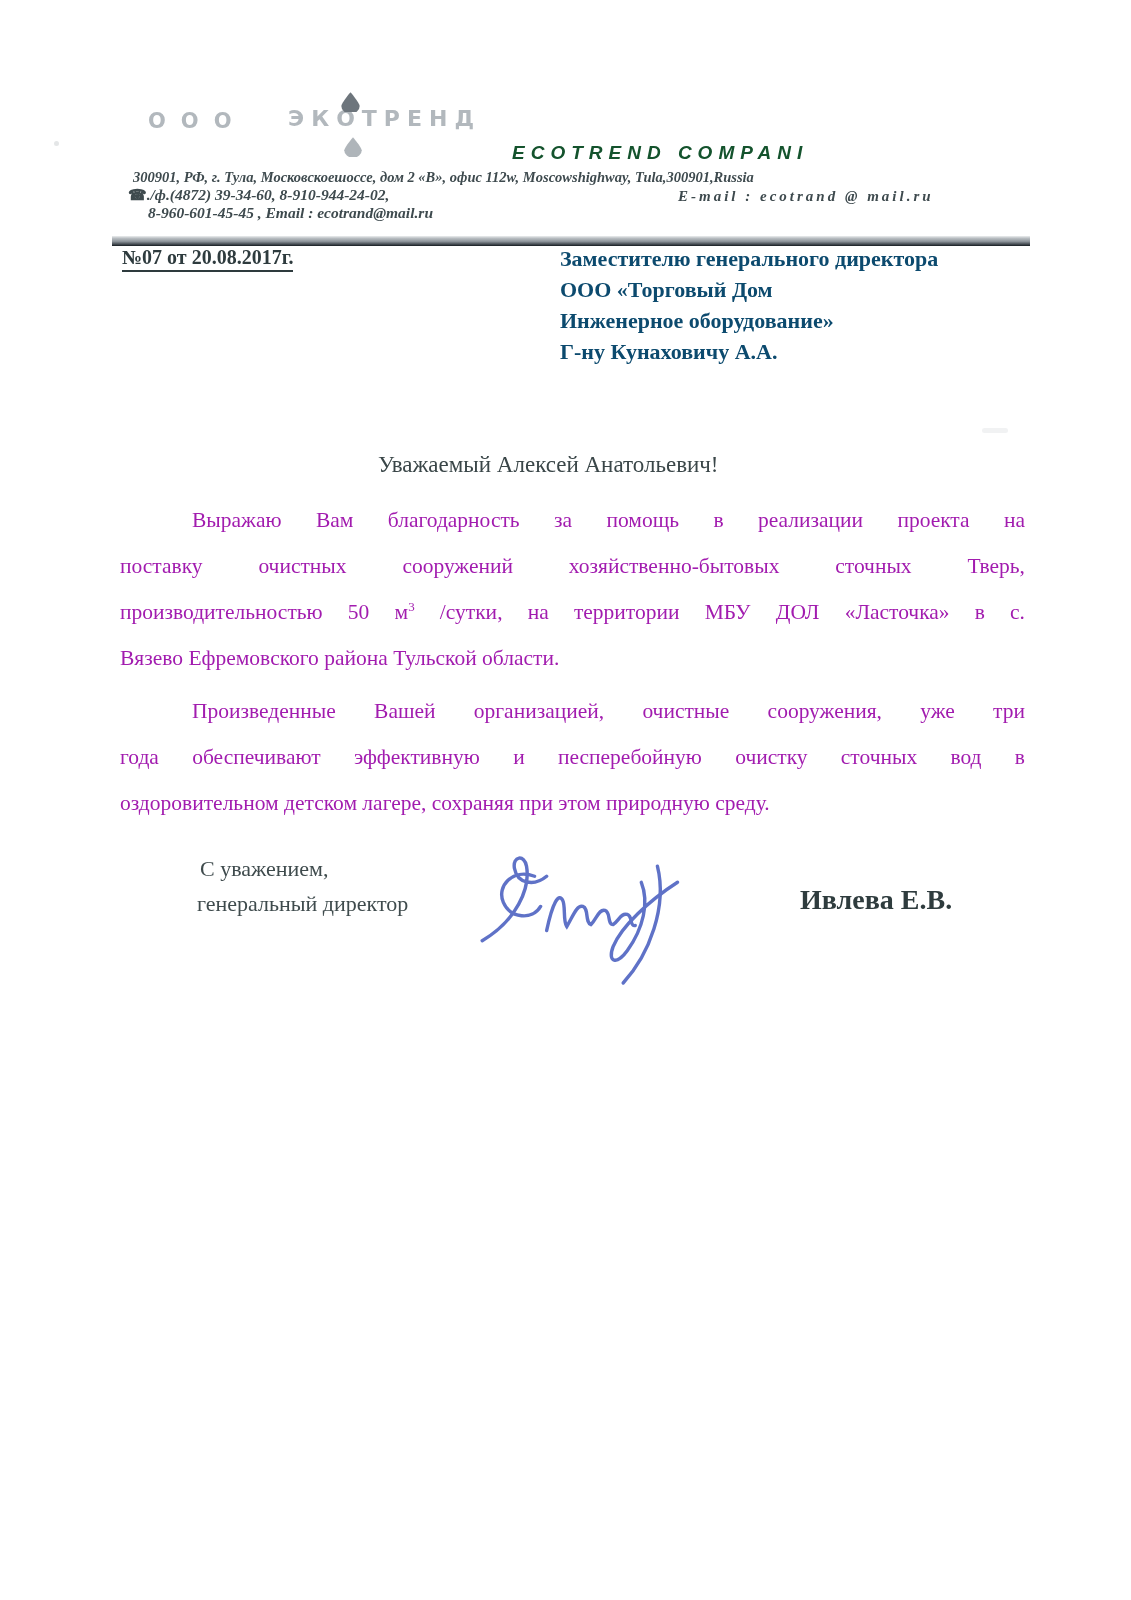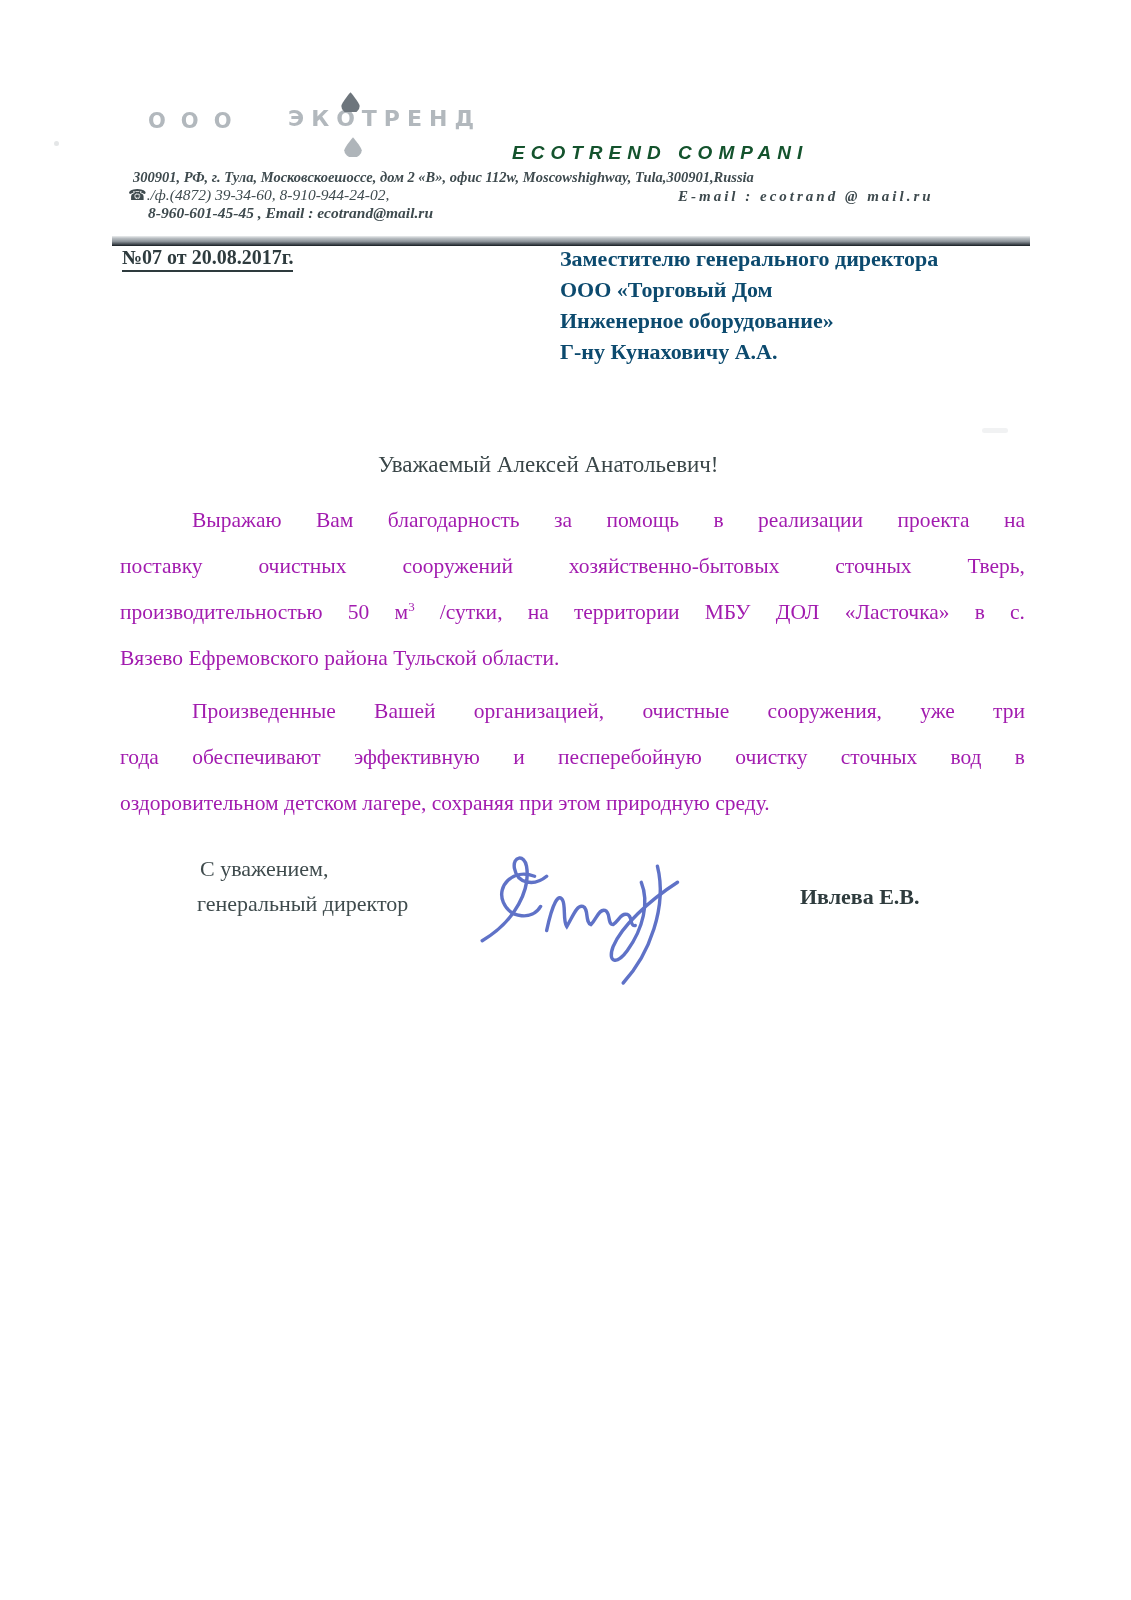--- a/index.html
+++ b/index.html
@@ -37,21 +37,21 @@
     font-size:19px;letter-spacing:6px;
     color:#14532d;
   }
   .addr{
     left:133px;top:169px;
     font-style:italic;font-weight:700;
     font-size:14.5px;color:#3e4a4e;
   }
   .phone1{
     left:128px;top:186px;
-    font-style:italic;font-weight:400;
+    font-style:italic;font-weight:700;
     font-size:15.5px;color:#3e4a4e;
   }
   .phone-icon{font-style:normal;font-size:15px;}
   .email-right{
     left:678px;top:188px;
     font-style:italic;font-weight:700;
     font-size:15px;letter-spacing:3px;color:#3e4a4e;
   }
   .phone2{
     left:148px;top:204px;
@@ -91,21 +91,21 @@
   }
   .jline{text-align:justify;text-align-last:justify;}
   .lline{text-align:left;}
   .indent{padding-left:72px;}
   .p2{margin-top:7px;}
   sup{font-size:13px;line-height:0;}
 
   
   .closing{left:200px;top:856px;font-size:22px;color:#3f4b4d;}
   .sig-title{left:197px;top:891px;font-size:22px;color:#3f4b4d;}
-  .sig-name{left:800px;top:884px;font-size:22px;font-weight:700;color:#2f3c3e;}
+  .sig-name{left:800px;top:884px;font-size:28px;font-weight:700;color:#2f3c3e;}
   .signature-svg{left:468px;top:842px;}
 
   .speck{background:#c9cdd0;border-radius:50%;}
   .speck1{left:54px;top:141px;width:5px;height:5px;opacity:.5;}
   .speck2{left:982px;top:428px;width:26px;height:5px;opacity:.25;border-radius:3px;}
 </style>
 </head>
 <body>
 
 <div class="page">

